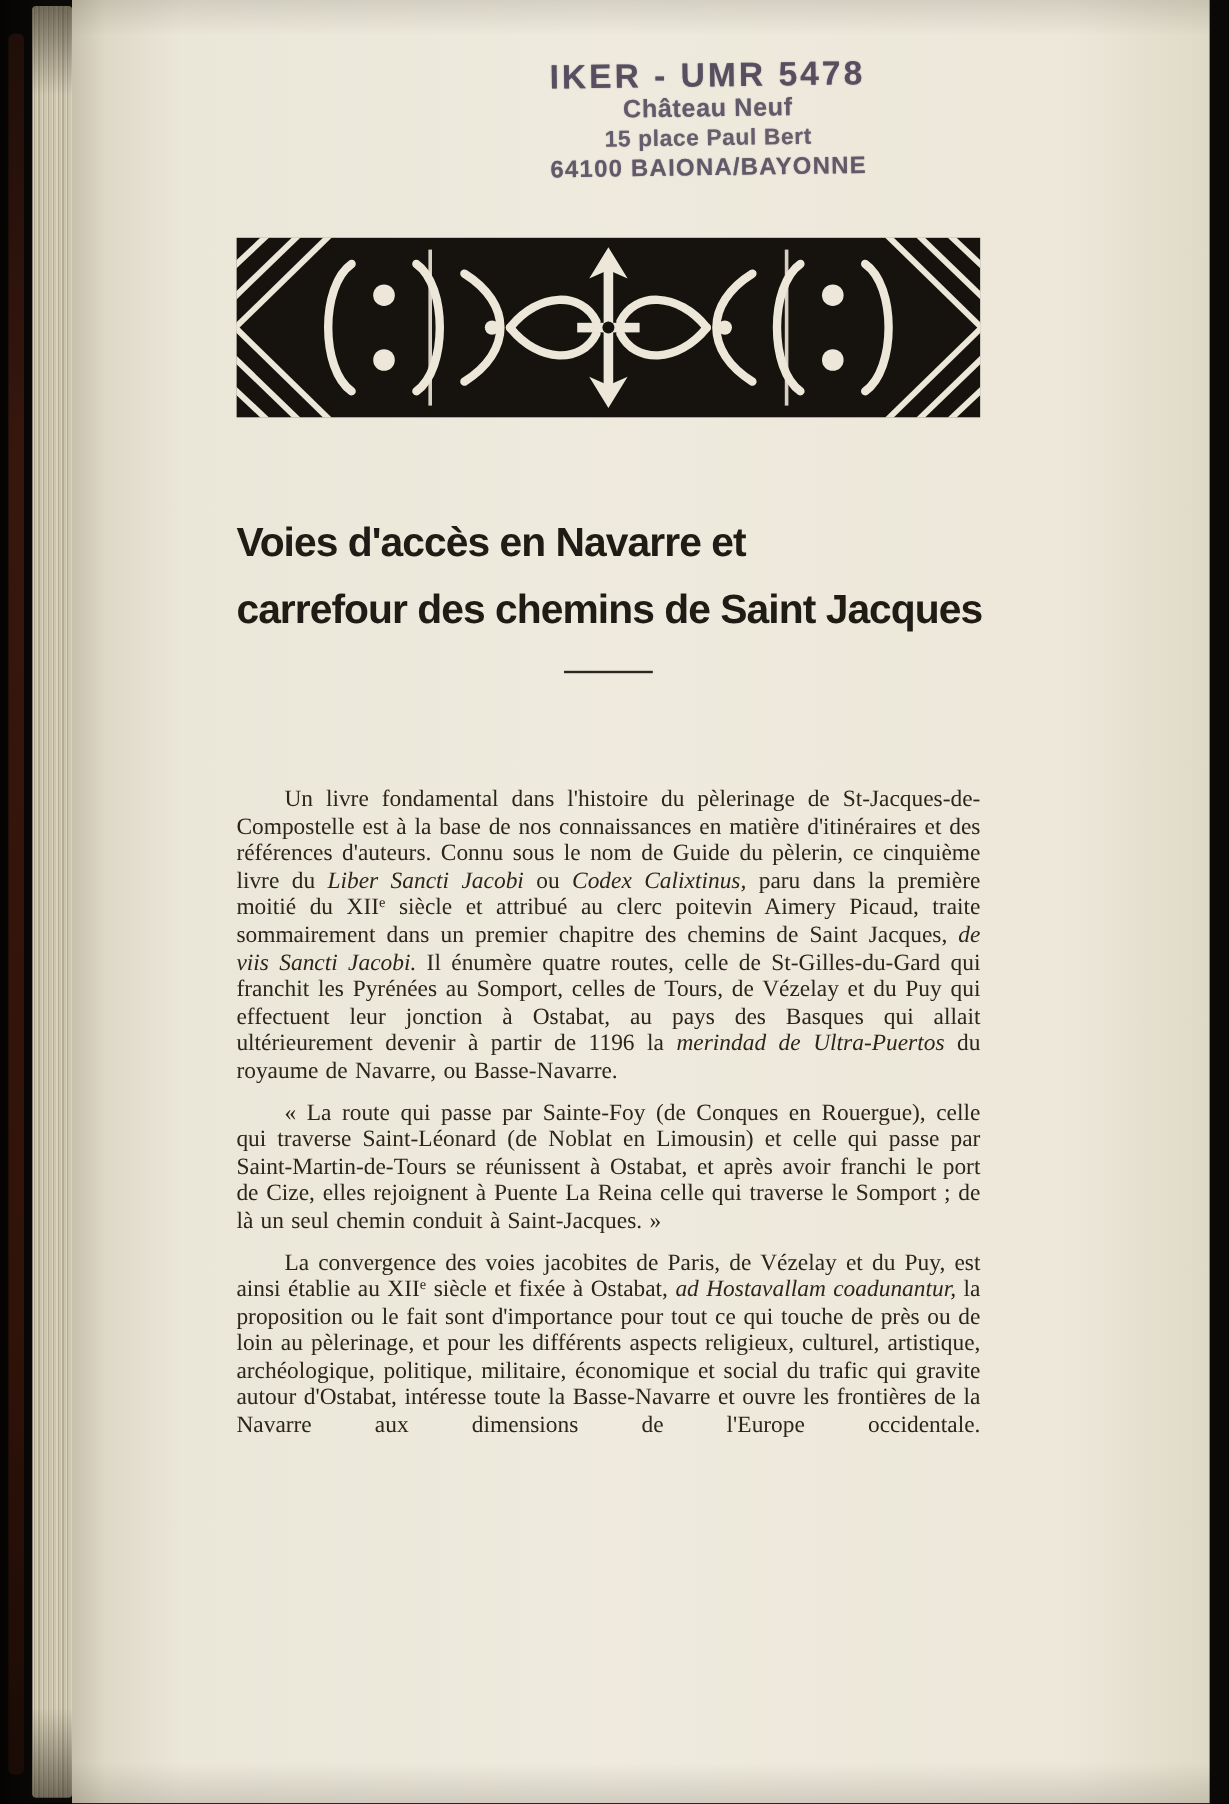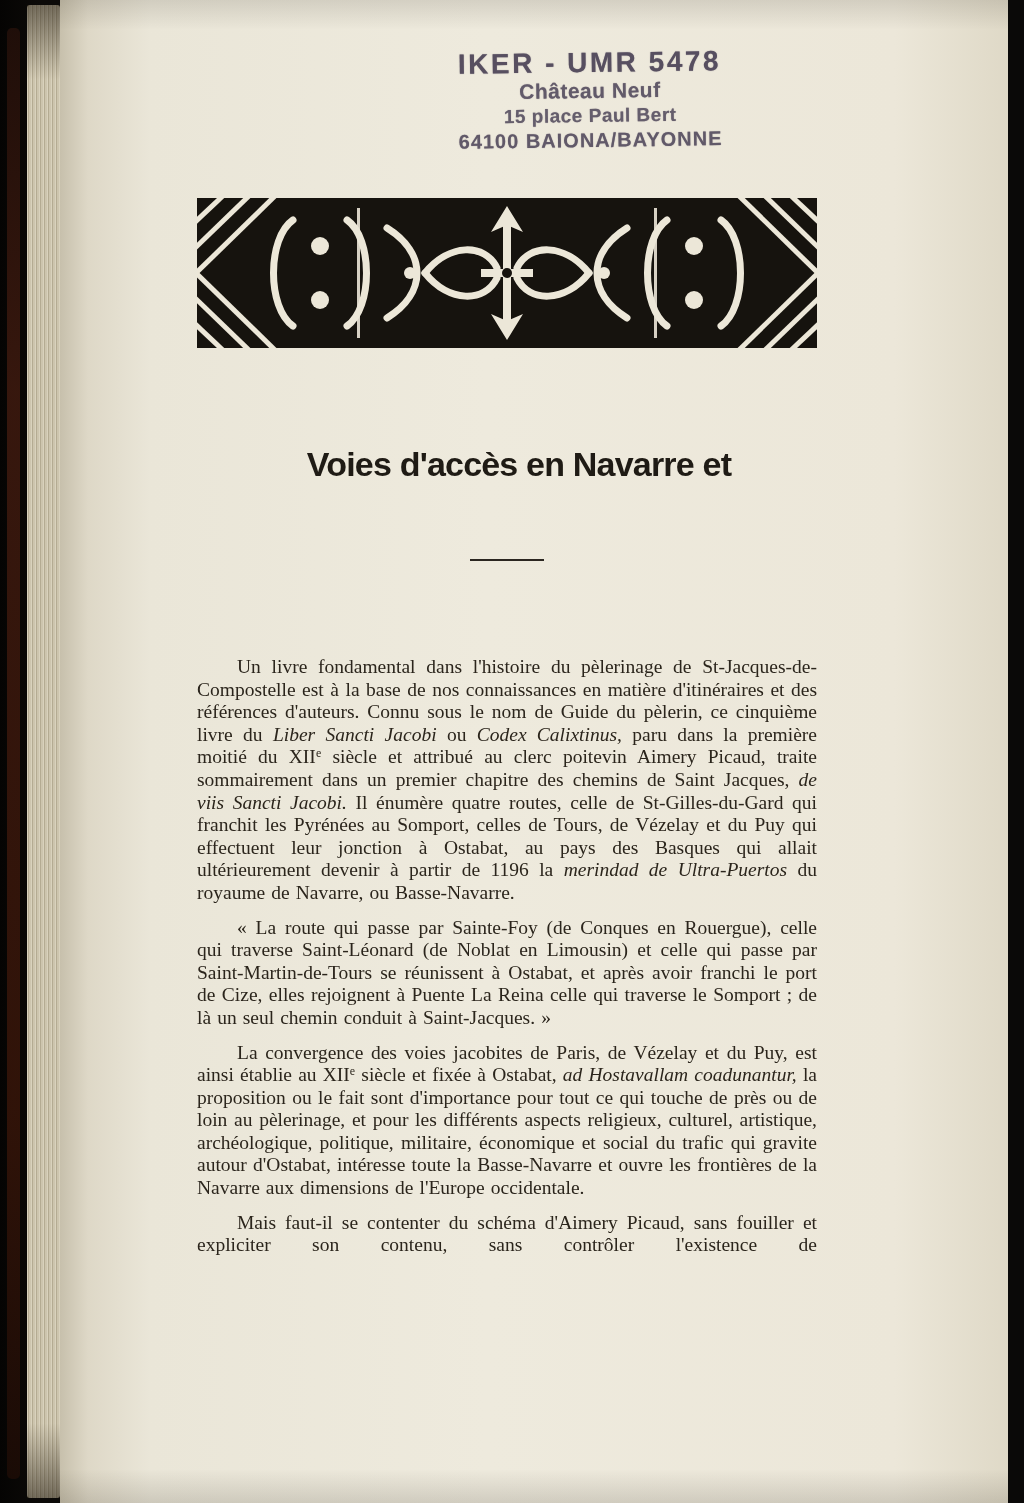--- a/index.html
+++ b/index.html
@@ -44,22 +44,22 @@
   }
   .stamp .l1 { font-weight:bold; font-size:28px; letter-spacing:2.5px; line-height:30px; }
   .stamp .l2 { font-weight:bold; font-size:21px; letter-spacing:.5px; line-height:25px; opacity:.92; }
   .stamp .l3 { font-weight:bold; font-size:19px; letter-spacing:.5px; line-height:25px; opacity:.9; }
   .stamp .l4 { font-weight:bold; font-size:20px; letter-spacing:1px; line-height:25px; opacity:.93; }
   
   .content { position:absolute; left:137px; top:0; width:620px; }
   .ornament { position:absolute; top:198px; left:0; width:620px; height:150px; }
   .ornament svg { display:block; width:100%; height:100%; }
   .title {
-    position:absolute; top:424px; left:0; width:620px; margin:12px;
-    text-align:center; font-family:"Liberation Sans", sans-serif;
+    position:absolute; top:424px; left:0; width:620px; margin:0;
+    text-align:left; font-family:"Liberation Sans", sans-serif;
     font-weight:bold; font-size:34px; line-height:56px; letter-spacing:-0.8px;
     color:#1f1b15;
   }
   .title span { display:block; white-space:nowrap; }
   .rule {
     position:absolute; top:559px; left:50%; transform:translateX(-50%);
     width:74px; height:2px; background:#2b2620;
   }
   .rule-wrap { position:absolute; top:0; left:0; width:620px; height:0; }
   .body {
@@ -132,28 +132,28 @@
             <rect x="284" y="71" width="52" height="8"></rect>
             <circle cx="310" cy="75" r="5" fill="#16130e"></circle>
             <rect x="160" y="10" width="3" height="130" opacity="0.9"></rect>
             <rect x="457" y="10" width="3" height="130" opacity="0.9"></rect>
           </g>
         </svg>
       </div>
 
       <h1 class="title">
         <span>Voies d'accès en Navarre et</span>
+        <span>carrefour des chemins de Saint Jacques</span>
       </h1>
 
       <div class="rule-wrap">
         <div class="rule"></div>
       </div>
 
       <div class="body">
         <p><span>Un livre fondamental dans l'histoire du pèlerinage de St-Jacques-de-Compostelle est à la base de nos connaissances en matière d'itinéraires et des références d'auteurs. Connu sous le nom de Guide du pèlerin, ce cinquième livre du </span><i>Liber Sancti Jacobi</i><span> ou </span><i>Codex Calixtinus,</i><span> paru dans la première moitié du XII</span><sup>e</sup><span> siècle et attribué au clerc poitevin Aimery Picaud, traite sommairement dans un premier chapitre des chemins de Saint Jacques, </span><i>de viis Sancti Jacobi.</i><span> Il énumère quatre routes, celle de St-Gilles-du-Gard qui franchit les Pyrénées au Somport, celles de Tours, de Vézelay et du Puy qui effectuent leur jonction à Ostabat, au pays des Basques qui allait ultérieurement devenir à partir de 1196 la </span><i>merindad de Ultra-Puertos</i><span> du royaume de Navarre, ou Basse-Navarre.</span></p>
         <p><span>« La route qui passe par Sainte-Foy (de Conques en Rouergue), celle qui traverse Saint-Léonard (de Noblat en Limousin) et celle qui passe par Saint-Martin-de-Tours se réunissent à Ostabat, et après avoir franchi le port de Cize, elles rejoignent à Puente La Reina celle qui traverse le Somport ; de là un seul chemin conduit à Saint-Jacques. »</span></p>
         <p><span>La convergence des voies jacobites de Paris, de Vézelay et du Puy, est ainsi établie au XII</span><sup>e</sup><span> siècle et fixée à Ostabat, </span><i>ad Hostavallam coadunantur,</i><span> la proposition ou le fait sont d'importance pour tout ce qui touche de près ou de loin au pèlerinage, et pour les différents aspects religieux, culturel, artistique, archéologique, politique, militaire, économique et social du trafic qui gravite autour d'Ostabat, intéresse toute la Basse-Navarre et ouvre les frontières de la Navarre aux dimensions de l'Europe occidentale.</span></p>
-        <p><span>Mais faut-il se contenter du schéma d'Aimery Picaud, sans fouiller et expliciter son contenu, sans contrôler l'existence de</span></p>
       </div>
 
     </div>
   </div>
 </div>
 
 </body></html>

